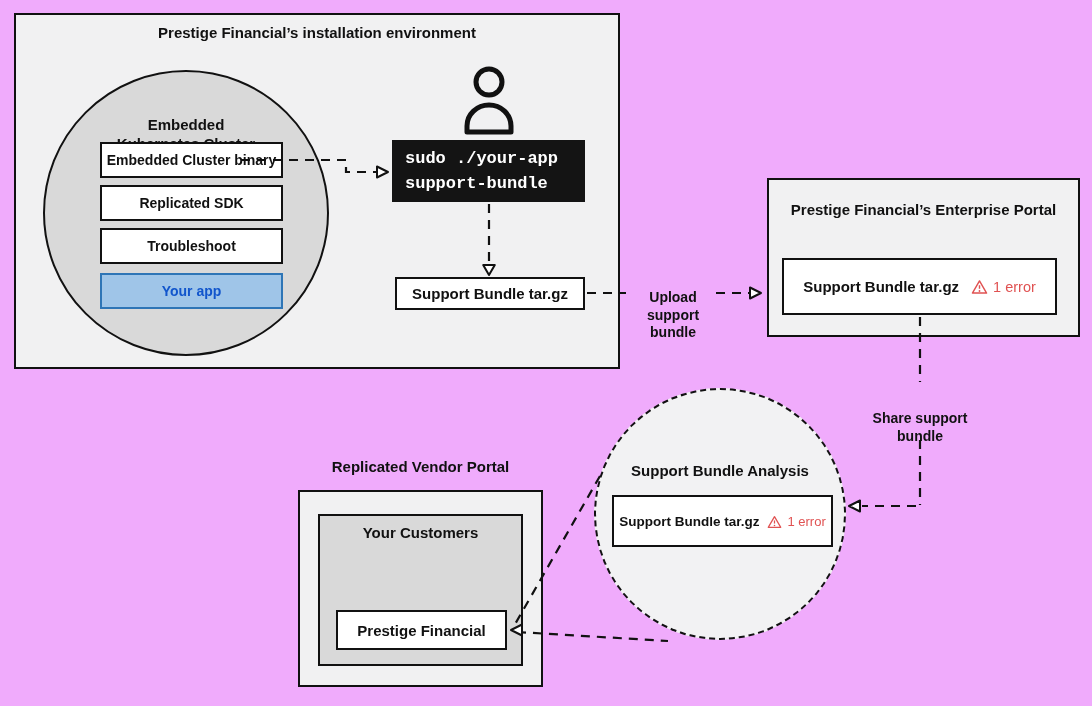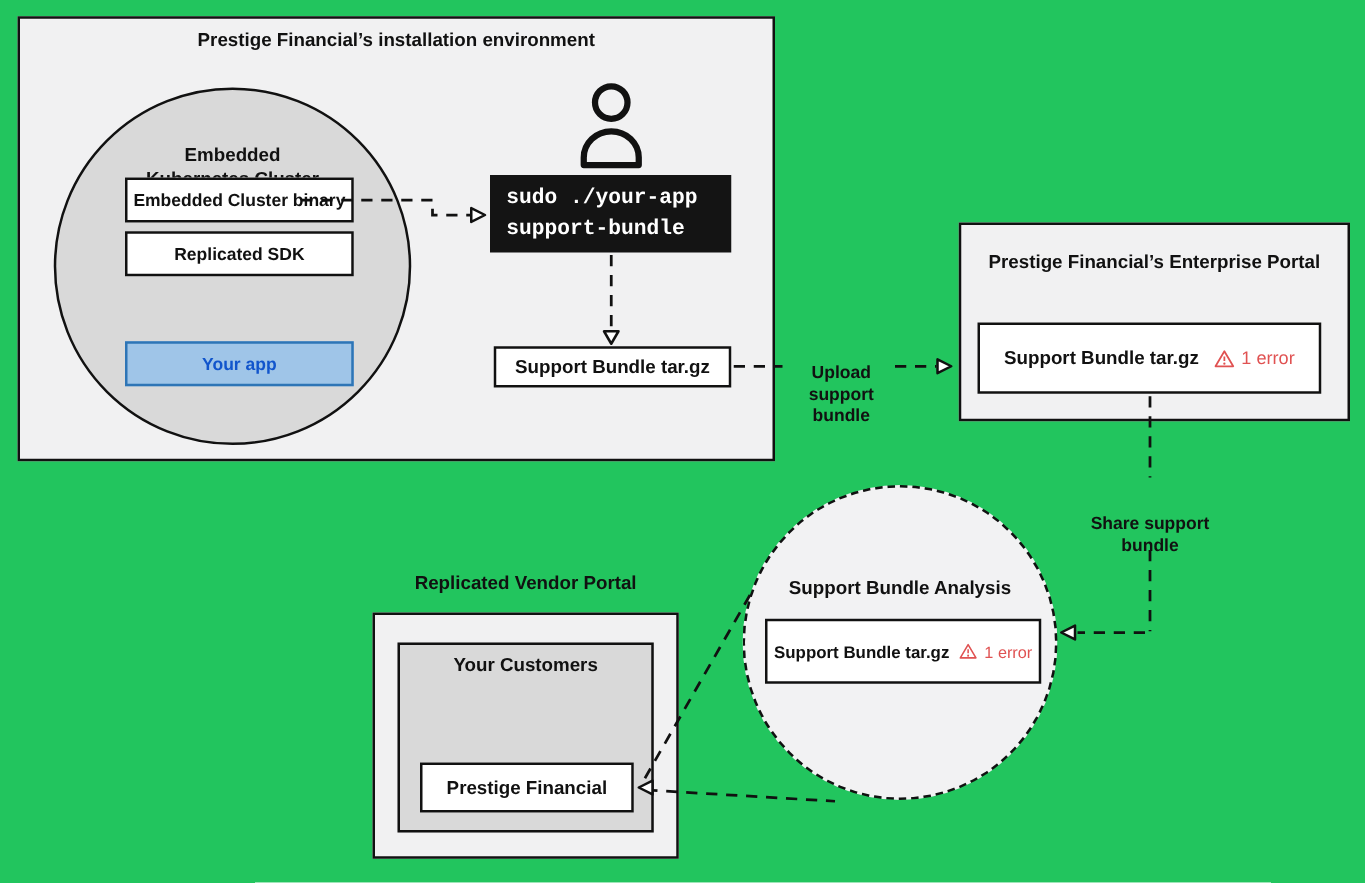--- a/index.html
+++ b/index.html
@@ -1,17 +1,17 @@
 <!DOCTYPE html>
 <html><head>
 <meta charset="utf-8">
 <style>
   html,body{margin:0;padding:0;background:#fff;}
   #canvas{
-    position:relative;width:1092px;height:706px;background:#22c55e;
+    position:relative;width:1092px;height:706px;background:#f0abfc;
     font-family:"Liberation Sans",sans-serif;color:#111;overflow:hidden;
   }
   .abs{position:absolute;box-sizing:border-box;}
   .center{display:flex;align-items:center;justify-content:center;text-align:center;}
   .preline{white-space:pre-line;margin-top:20px;}
 
   
   .install-box{left:14px;top:13px;width:606px;height:356px;background:#f1f1f2;border:2px solid #111;}
   .install-title{left:14px;top:24px;width:606px;font-size:15px;font-weight:bold;text-align:center;}
   .cluster-circle{left:43px;top:70px;width:286px;height:286px;border-radius:50%;background:#d9d9d9;border:2.5px solid #111;}
@@ -29,21 +29,21 @@
   
   .arrow-label{font-size:14px;font-weight:bold;text-align:center;line-height:17.5px;}
   .upload-label{left:625px;top:269px;width:96px;}
   .share-label{left:850px;top:390px;width:140px;}
 
   
   .portal-box{left:767px;top:178px;width:313px;height:159px;background:#f1f1f2;border:2px solid #111;}
   .portal-title{left:767px;top:201px;width:313px;font-size:15px;font-weight:bold;text-align:center;}
   .bundle-row{background:#fff;border:2px solid #111;display:flex;align-items:center;justify-content:center;}
   .portal-inner{left:782px;top:258px;width:275px;height:57px;gap:12px;font-size:15px;font-weight:bold;}
-  .error-badge{display:inline-flex;align-items:flex-start;gap:5px;color:#e05252;font-weight:normal;font-size:14.5px;}
+  .error-badge{display:inline-flex;align-items:flex-end;gap:5px;color:#e05252;font-weight:normal;font-size:14.5px;}
 
   
   .analysis-circle{left:594px;top:388px;width:252px;height:252px;border-radius:50%;background:#f2f2f3;border:2.5px dashed #111;}
   .analysis-title{left:594px;top:462px;width:252px;font-size:15px;font-weight:bold;text-align:center;}
   .analysis-inner{left:612px;top:495px;width:221px;height:52px;gap:8px;font-size:13.5px;font-weight:bold;}
   .analysis-inner .error-badge{font-size:13px;}
 
   
   .vendor-title{left:298px;top:458px;width:245px;font-size:15px;font-weight:bold;text-align:center;}
   .vendor-box{left:298px;top:490px;width:245px;height:197px;background:#f1f1f2;border:2px solid #111;}
@@ -62,20 +62,21 @@
 
   <div class="abs install-box"></div>
   <div class="abs install-title">Prestige Financial’s installation environment</div>
 
   <div class="abs cluster-circle"></div>
   <div class="abs cluster-title preline">Embedded
 Kubernetes Cluster</div>
 
   <div class="abs node cluster-item item-0 center">Embedded Cluster binary</div>
   <div class="abs node cluster-item item-1 center">Replicated SDK</div>
+  <div class="abs node cluster-item item-2 center">Troubleshoot</div>
   <div class="abs node cluster-item item-3 center">Your app</div>
 
   <svg class="abs" style="left:462px;top:64px;" width="54" height="72" viewBox="0 0 54 72">
     <circle cx="27" cy="18" r="13" fill="none" stroke="#111" stroke-width="5"></circle>
     <path d="M5 68 L5 62 A22 21 0 0 1 49 62 L49 68 Z" fill="none" stroke="#111" stroke-width="5" stroke-linejoin="round"></path>
   </svg>
 
   <div class="abs terminal">sudo ./your-app
 support-bundle</div>
 

